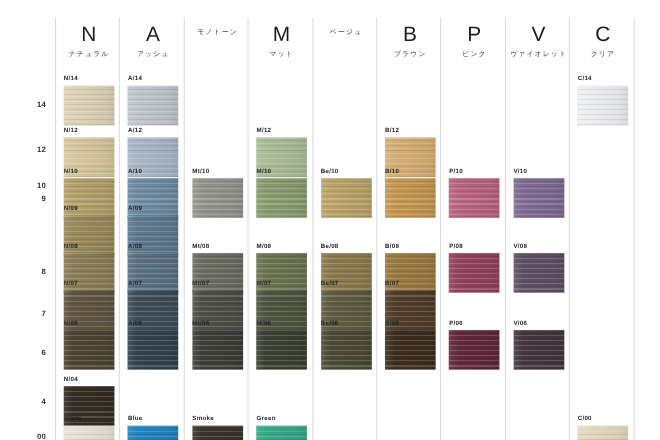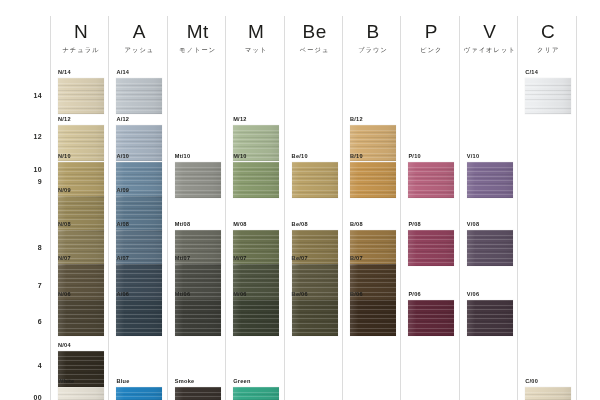--- a/index.html
+++ b/index.html
@@ -160,21 +160,20 @@
     </div>
     <div class="cell" style="left: 116.4px; top: 291px;">
       <div class="code">A/06</div>
       <div class="sw" style="background: rgb(52, 66, 76); width: 46px; height: 36px;"></div>
     </div>
     <div class="cell" style="left: 116.4px; top: 378px;">
       <div class="code">Blue</div>
       <div class="sw" style="background: rgb(33, 130, 192); width: 46px; height: 36px;"></div>
     </div>
     <div class="col-head" style="left: 168.8px; width: 58px; top: 22px;">
-      <div class="col-letter">Mt</div>
       <div class="col-kana">モノトーン</div>
     </div>
     <div class="cell" style="left: 174.8px; top: 153px;">
       <div class="code">Mt/10</div>
       <div class="sw" style="background: rgb(147, 148, 141); width: 46px; height: 36px;"></div>
     </div>
     <div class="cell" style="left: 174.8px; top: 221px;">
       <div class="code">Mt/08</div>
       <div class="sw" style="background: rgb(107, 108, 98); width: 46px; height: 36px;"></div>
     </div>
@@ -212,21 +211,20 @@
     </div>
     <div class="cell" style="left: 233.2px; top: 291px;">
       <div class="code">M/06</div>
       <div class="sw" style="background: rgb(59, 65, 50); width: 46px; height: 36px;"></div>
     </div>
     <div class="cell" style="left: 233.2px; top: 378px;">
       <div class="code">Green</div>
       <div class="sw" style="background: rgb(53, 168, 135); width: 46px; height: 36px;"></div>
     </div>
     <div class="col-head" style="left: 285.6px; width: 58px; top: 22px;">
-      <div class="col-letter">Be</div>
       <div class="col-kana">ベージュ</div>
     </div>
     <div class="cell" style="left: 291.6px; top: 153px;">
       <div class="code">Be/10</div>
       <div class="sw" style="background: rgb(187, 163, 105); width: 46px; height: 36px;"></div>
     </div>
     <div class="cell" style="left: 291.6px; top: 221px;">
       <div class="code">Be/08</div>
       <div class="sw" style="background: rgb(138, 122, 77); width: 46px; height: 36px;"></div>
     </div>

